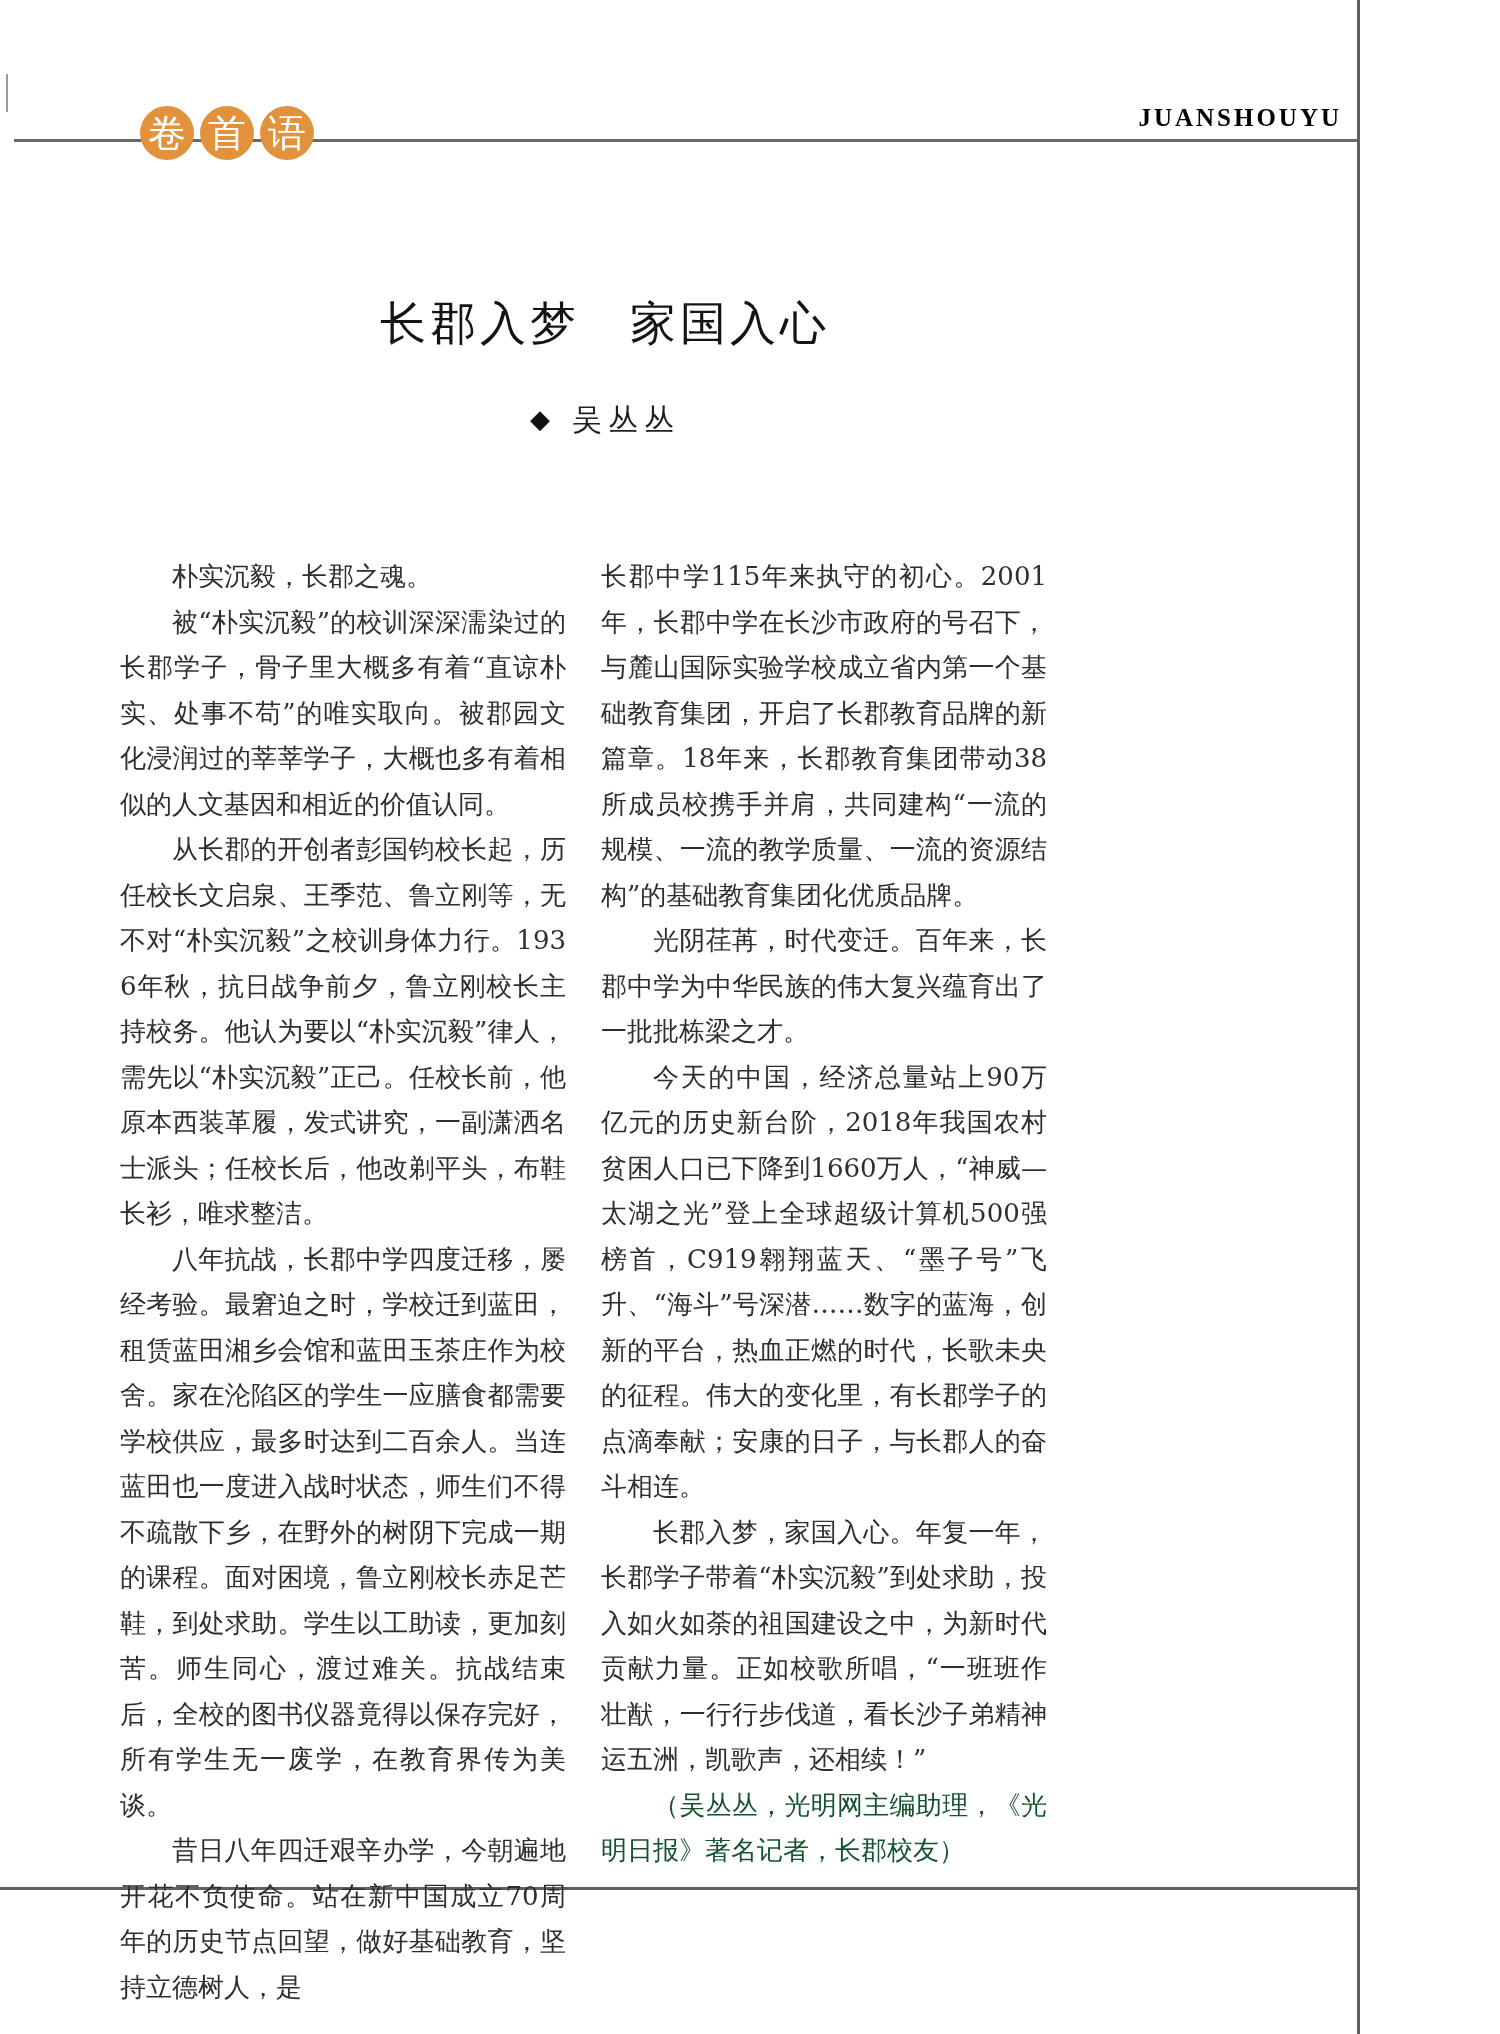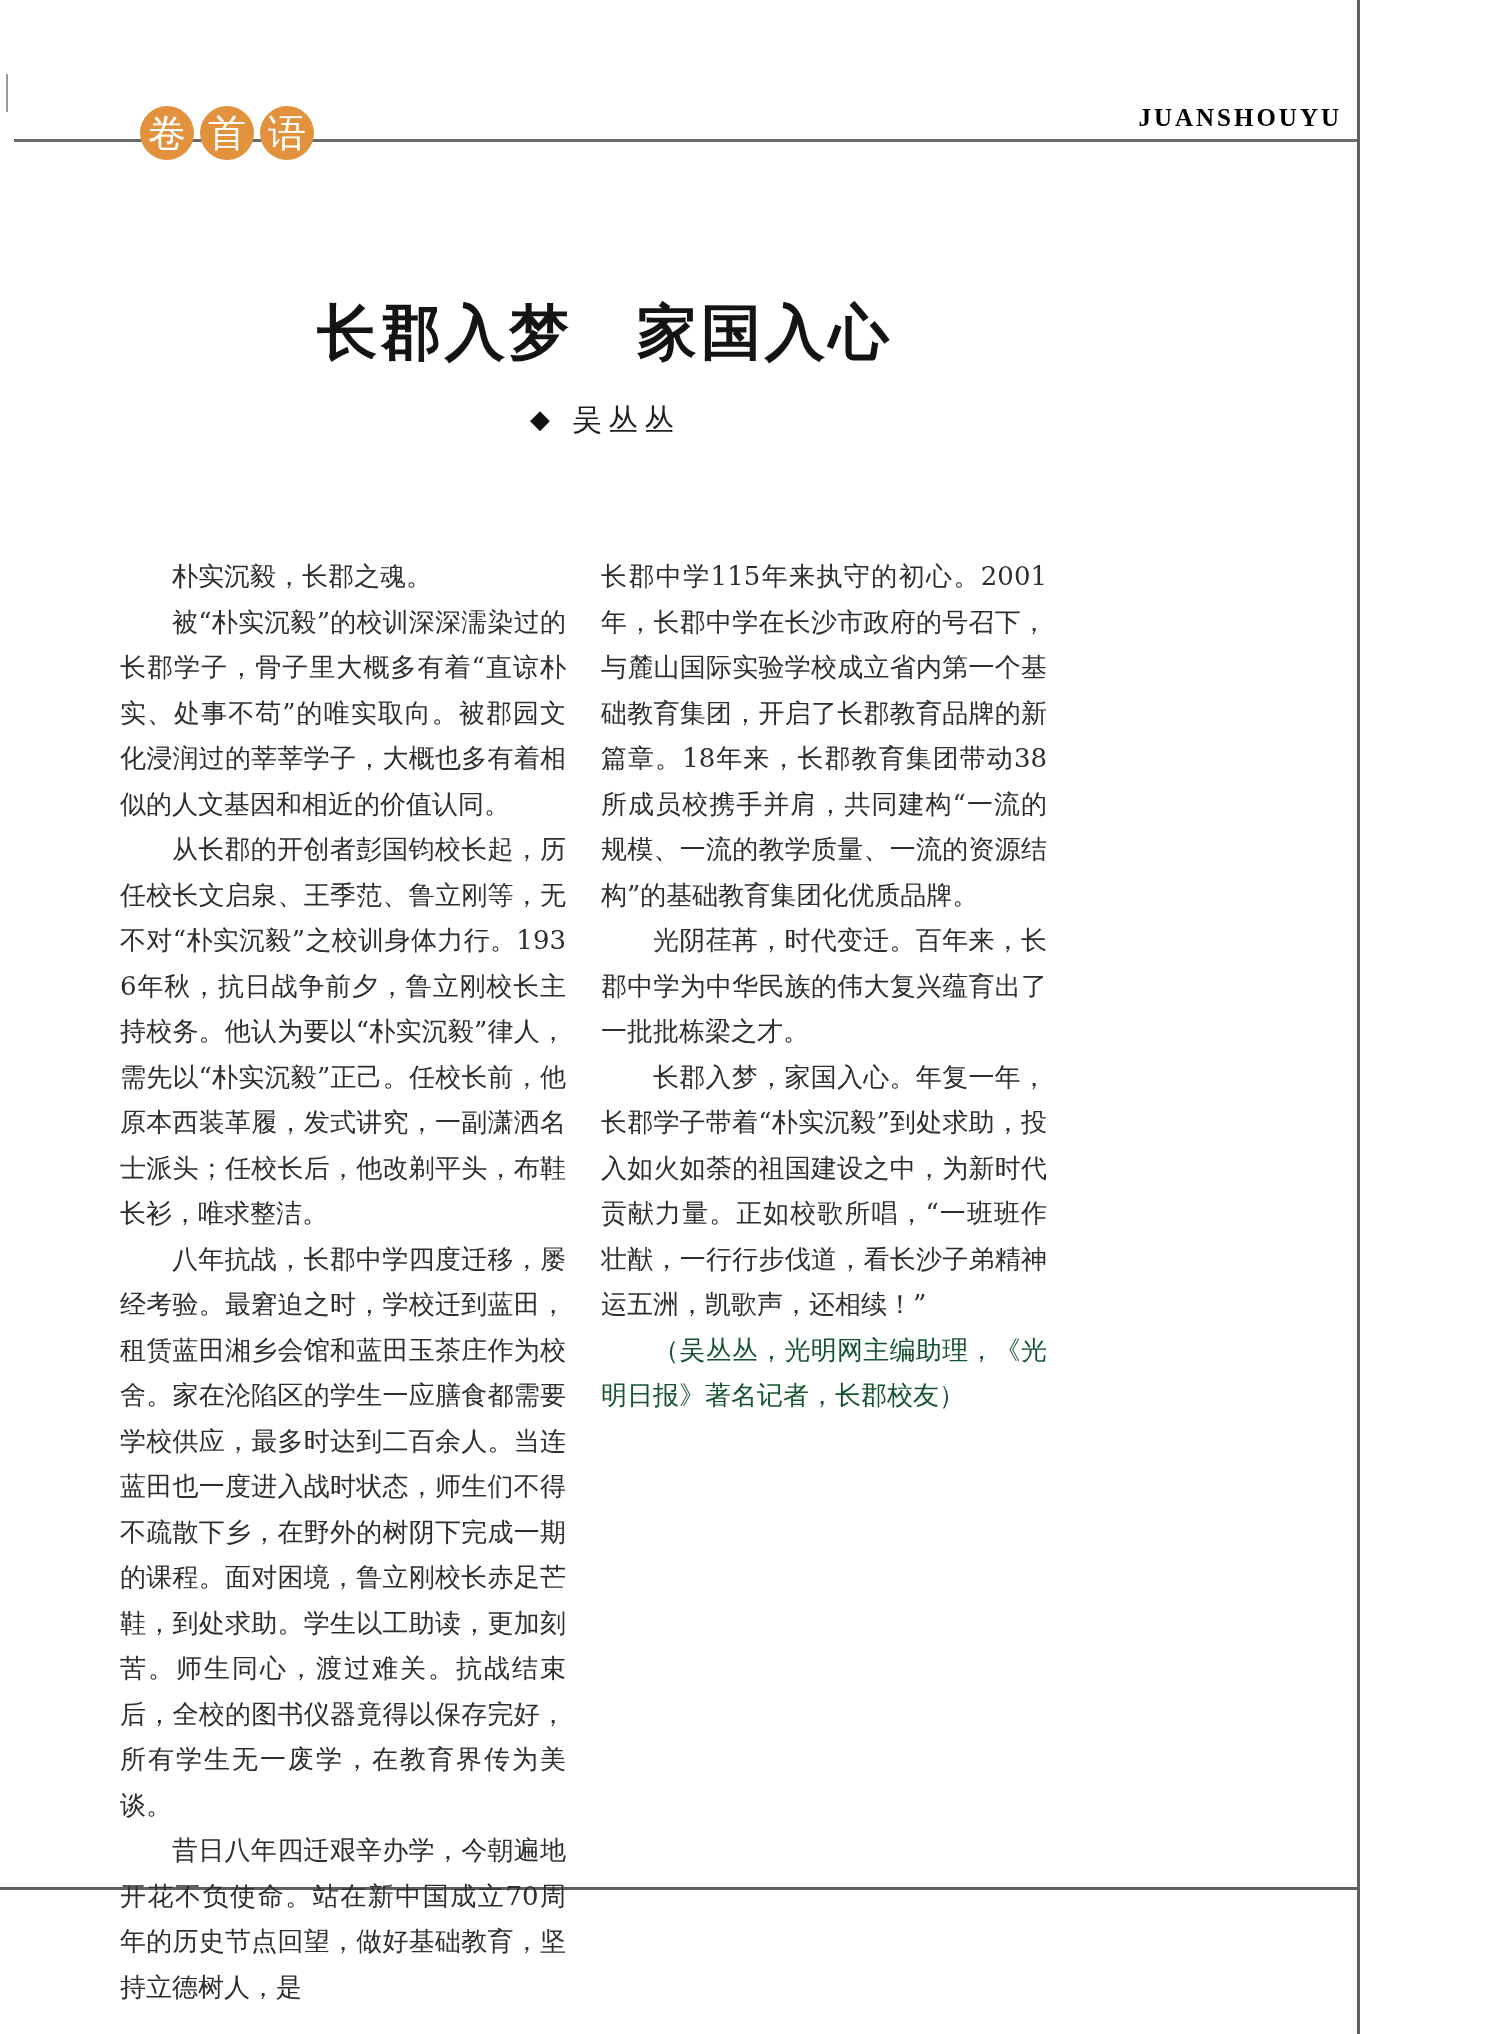--- a/index.html
+++ b/index.html
@@ -29,21 +29,21 @@
     background:#e2913c;color:#ffffff;
     display:flex;align-items:center;justify-content:center;
     font-size:38px;line-height:1;
     font-family:"DejaVu Serif","Liberation Serif",serif;
   }
   
   #title{
     position:absolute;left:135px;top:293px;width:940px;
     text-align:center;
     font-family:"Liberation Sans","DejaVu Sans",sans-serif;
-    font-weight:700;font-size:60px;color:#141414;
+    font-weight:400;font-size:46px;color:#141414;
     letter-spacing:4px;
   }
   #byline{
     position:absolute;left:135px;top:400px;width:940px;
     text-align:center;font-size:30px;color:#1f1f1f;
   }
   #byline .diamond{font-family:"DejaVu Sans",sans-serif;font-size:26px;vertical-align:2px;margin-right:22px;color:#111;}
   #byline .author{letter-spacing:6px;}
   
   .col{
@@ -85,17 +85,18 @@
     <p>朴实沉毅，长郡之魂。</p>
     <p>被“朴实沉毅”的校训深深濡染过的长郡学子，骨子里大概多有着“直谅朴实、处事不苟”的唯实取向。被郡园文化浸润过的莘莘学子，大概也多有着相似的人文基因和相近的价值认同。</p>
     <p>从长郡的开创者彭国钧校长起，历任校长文启泉、王季范、鲁立刚等，无不对“朴实沉毅”之校训身体力行。1936年秋，抗日战争前夕，鲁立刚校长主持校务。他认为要以“朴实沉毅”律人，需先以“朴实沉毅”正己。任校长前，他原本西装革履，发式讲究，一副潇洒名士派头；任校长后，他改剃平头，布鞋长衫，唯求整洁。</p>
     <p>八年抗战，长郡中学四度迁移，屡经考验。最窘迫之时，学校迁到蓝田，租赁蓝田湘乡会馆和蓝田玉茶庄作为校舍。家在沦陷区的学生一应膳食都需要学校供应，最多时达到二百余人。当连蓝田也一度进入战时状态，师生们不得不疏散下乡，在野外的树阴下完成一期的课程。面对困境，鲁立刚校长赤足芒鞋，到处求助。学生以工助读，更加刻苦。师生同心，渡过难关。抗战结束后，全校的图书仪器竟得以保存完好，所有学生无一废学，在教育界传为美谈。</p>
     <p>昔日八年四迁艰辛办学，今朝遍地开花不负使命。站在新中国成立70周年的历史节点回望，做好基础教育，坚持立德树人，是</p>
   </div>
 
   <div class="col" id="col-right">
     <p class="noindent">长郡中学115年来执守的初心。2001年，长郡中学在长沙市政府的号召下，与麓山国际实验学校成立省内第一个基础教育集团，开启了长郡教育品牌的新篇章。18年来，长郡教育集团带动38所成员校携手并肩，共同建构“一流的规模、一流的教学质量、一流的资源结构”的基础教育集团化优质品牌。</p>
     <p>光阴荏苒，时代变迁。百年来，长郡中学为中华民族的伟大复兴蕴育出了一批批栋梁之才。</p>
+    <p>今天的中国，经济总量站上90万亿元的历史新台阶，2018年我国农村贫困人口已下降到1660万人，“神威—太湖之光”登上全球超级计算机500强榜首，C919翱翔蓝天、“墨子号”飞升、“海斗”号深潜……数字的蓝海，创新的平台，热血正燃的时代，长歌未央的征程。伟大的变化里，有长郡学子的点滴奉献；安康的日子，与长郡人的奋斗相连。</p>
     <p>长郡入梦，家国入心。年复一年，长郡学子带着“朴实沉毅”到处求助，投入如火如荼的祖国建设之中，为新时代贡献力量。正如校歌所唱，“一班班作壮猷，一行行步伐道，看长沙子弟精神运五洲，凯歌声，还相续！”</p>
     <p class="attribution">（吴丛丛，光明网主编助理，《光明日报》著名记者，长郡校友）</p>
   </div>
 
 </div>
 
 </body></html>

